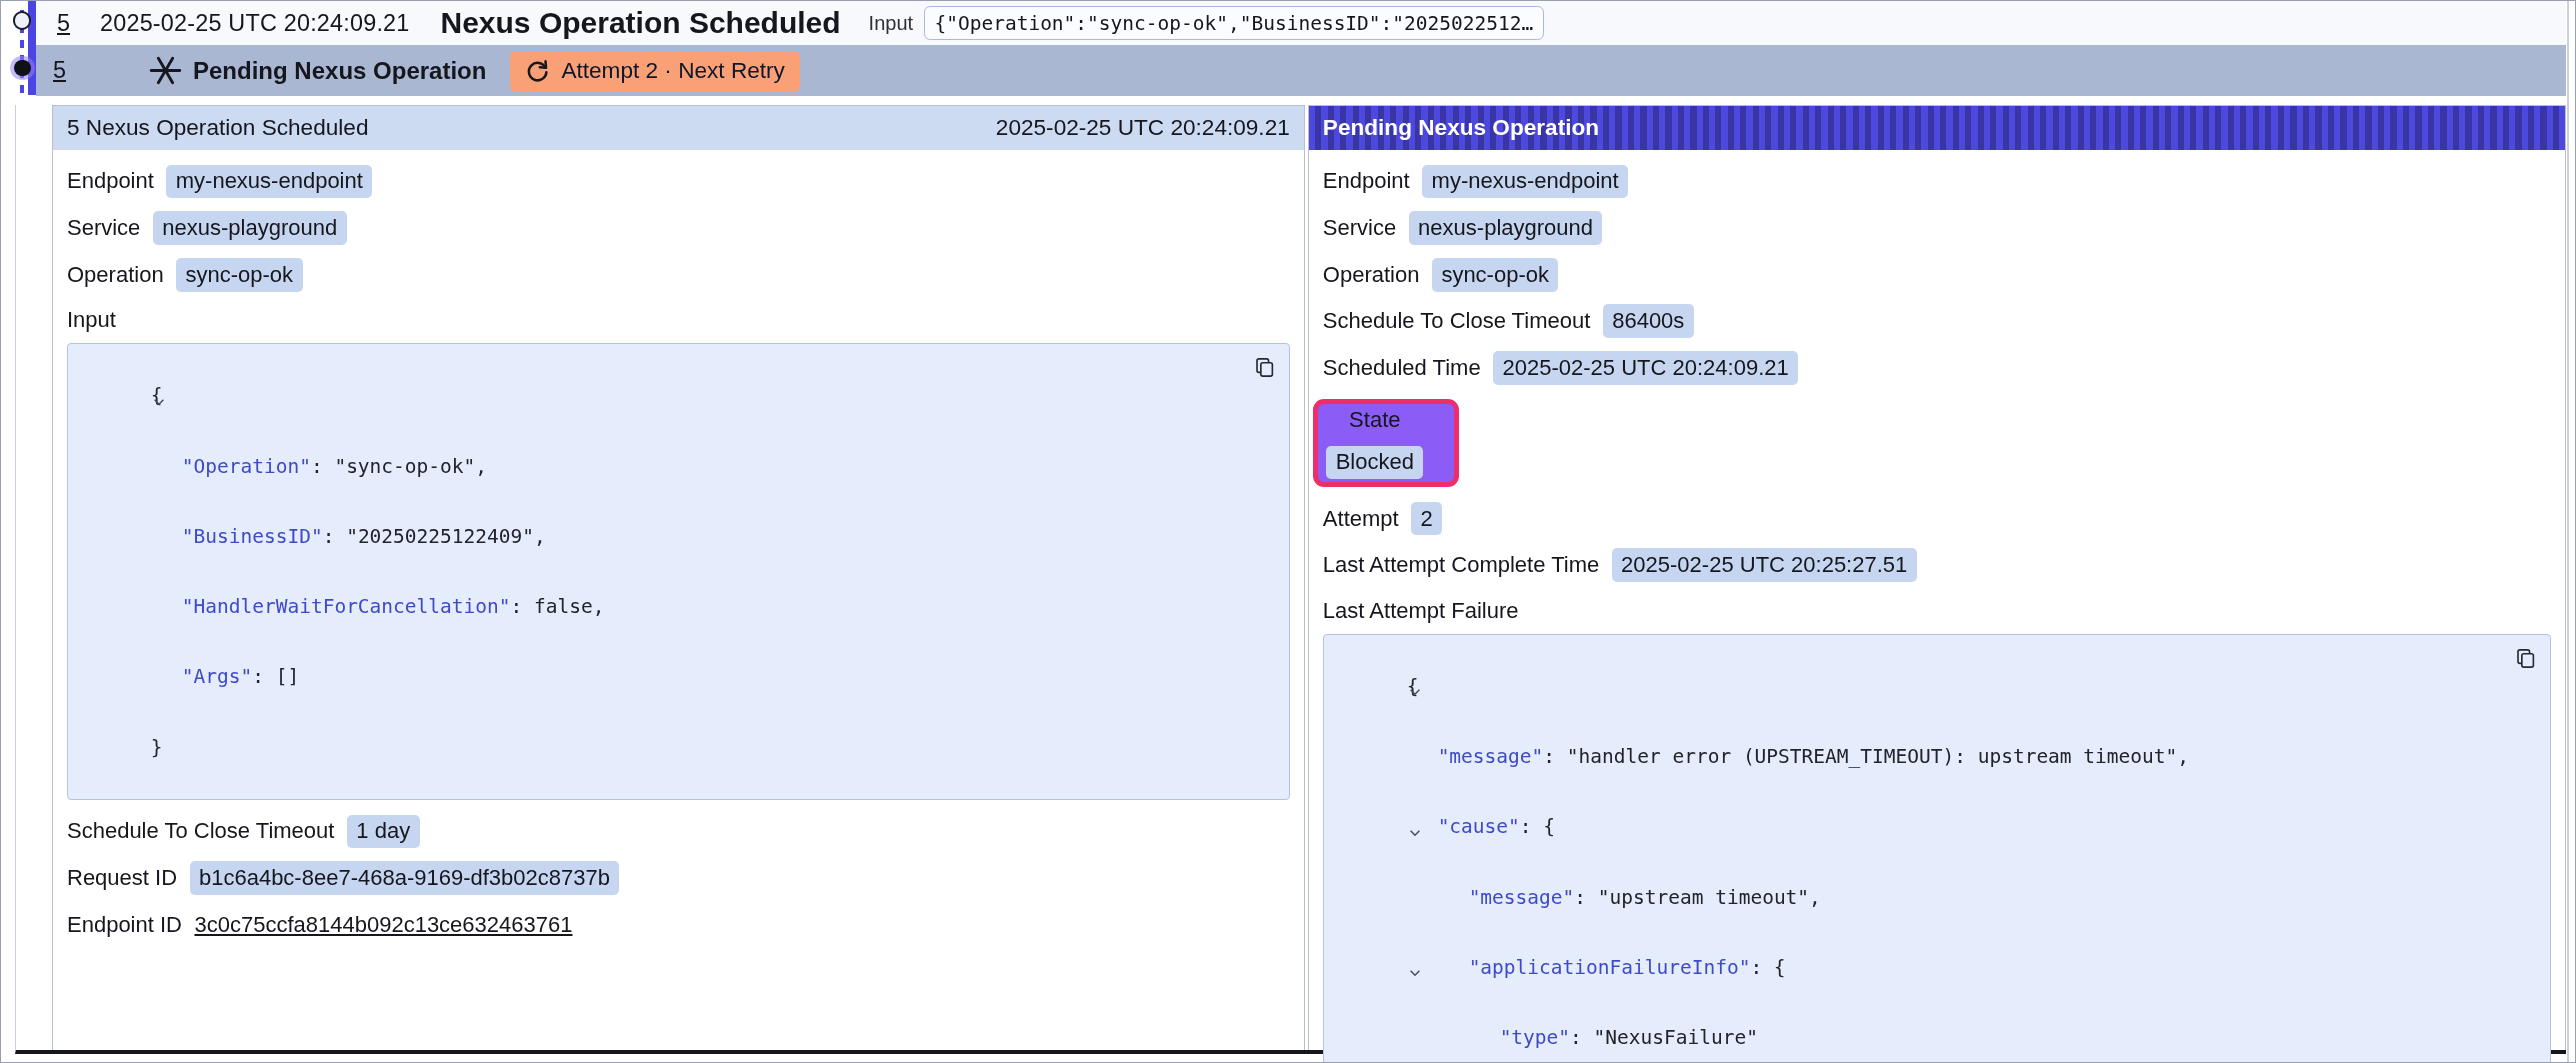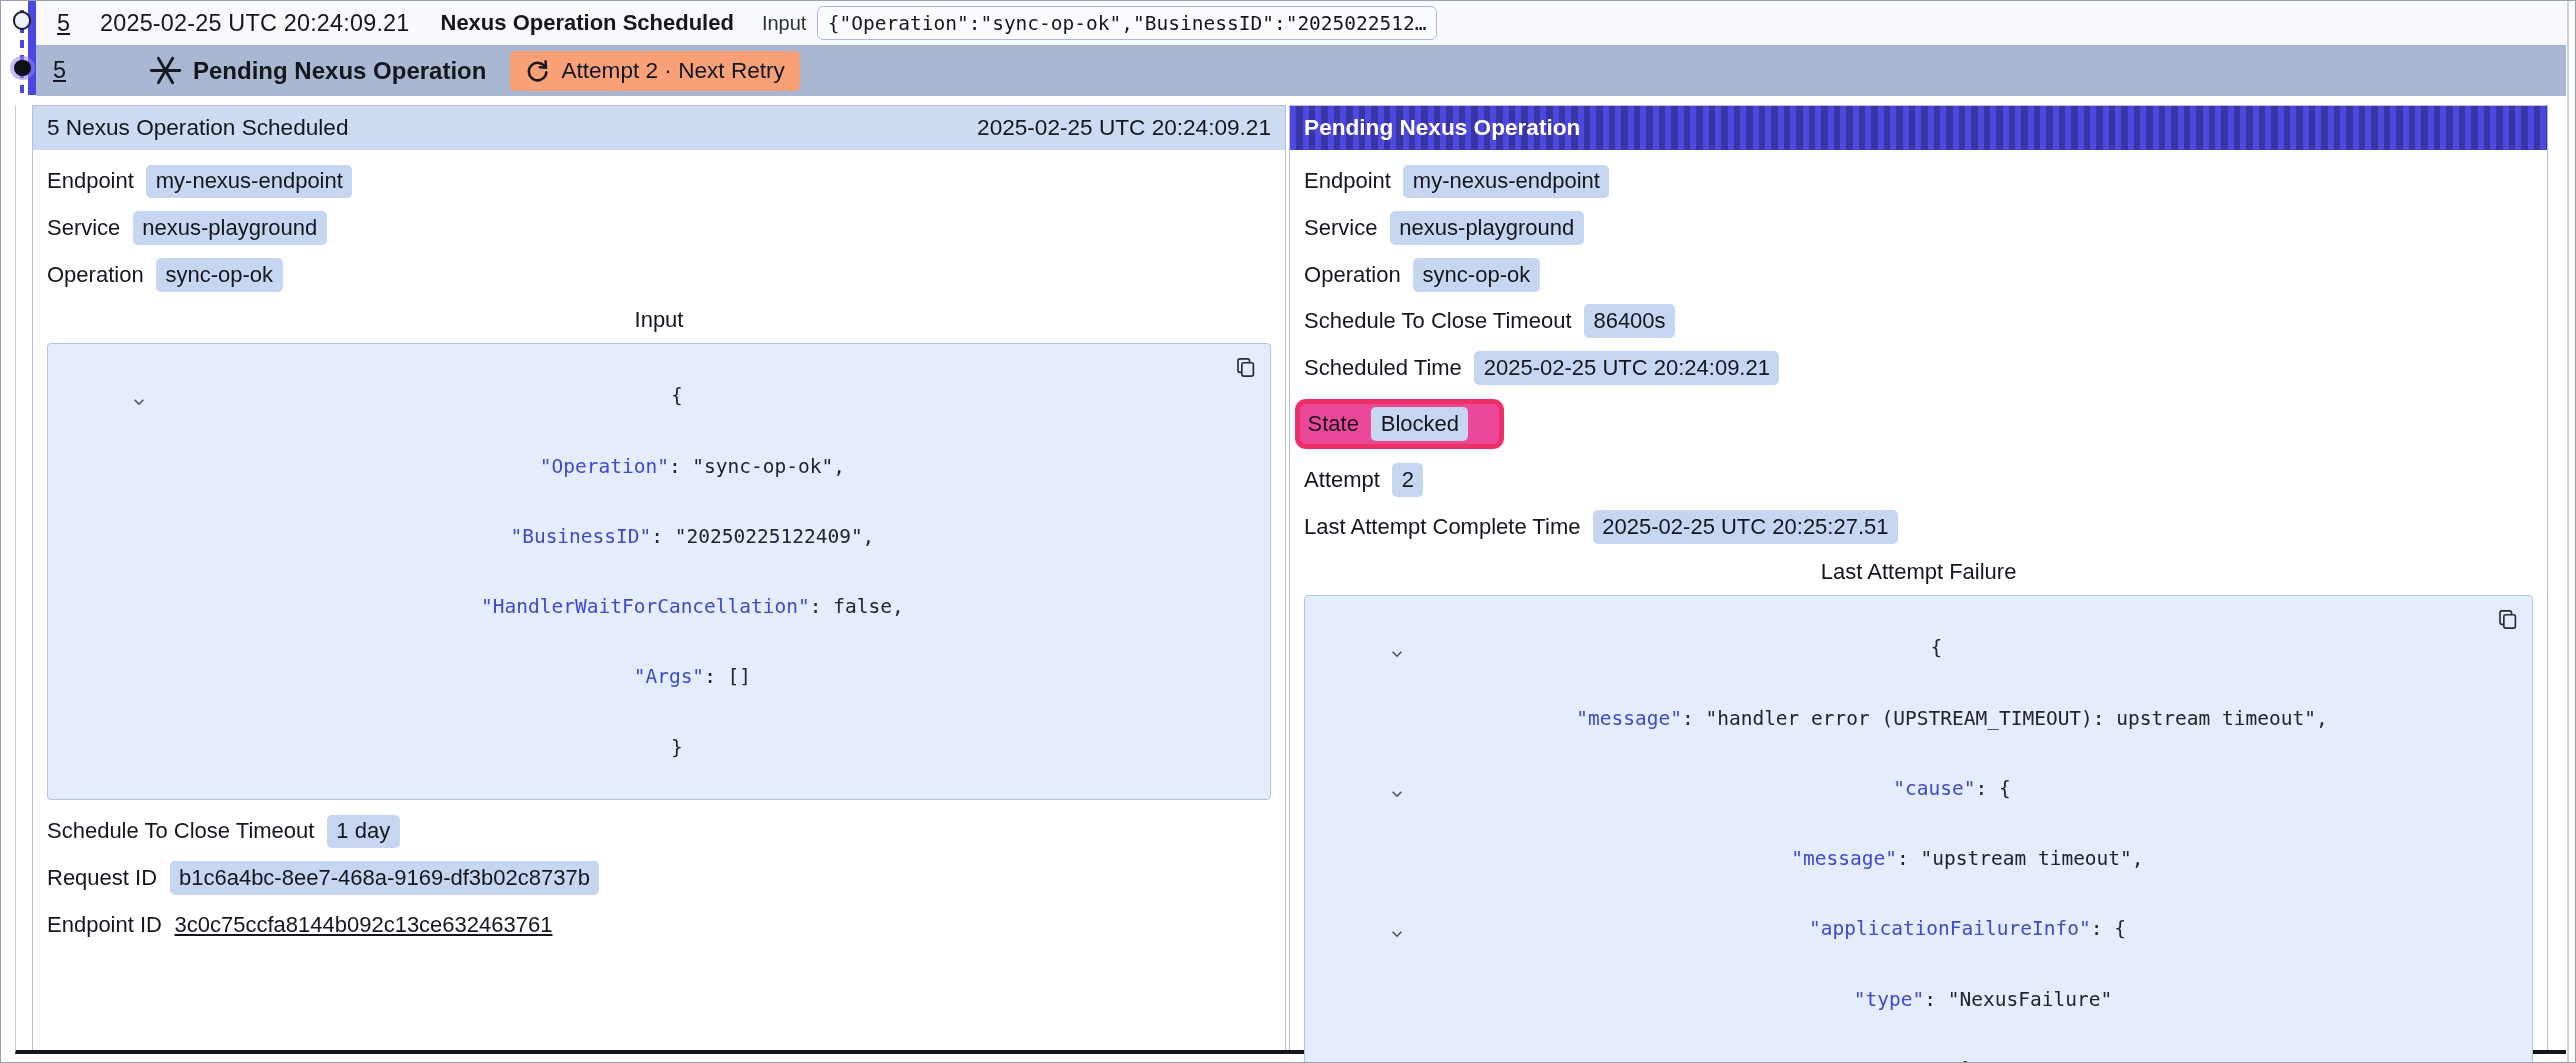--- a/index.html
+++ b/index.html
@@ -25,21 +25,21 @@
     border-radius:50%; background:#101118; box-shadow:0 0 0 3.9px rgba(150,130,245,.55); }
 
   
   .rows { margin-left:35px; margin-right:9.4px; }
   .row { display:flex; align-items:center; }
   .row-summary { height:44px; background:#f8f9fc; padding-left:21px; }
   .row-pending { height:51px; background:#a9b7d2; padding-left:17px; }
 
   .evt-id { font-size:23.4px; text-decoration:underline; color:#15161e; cursor:pointer; }
   .row-summary .evt-time { margin-left:30px; font-size:23.4px; letter-spacing:0.2px; }
-  .row-summary .evt-title { margin-left:31px; font-size:22px; font-weight:700; }
+  .row-summary .evt-title { margin-left:31px; font-size:30px; font-weight:700; }
   .row-summary .input-label { margin-left:28px; font-size:20px; color:#2e3039; }
   .input-chip {
     margin-left:11px; font-family:"DejaVu Sans Mono", monospace; font-size:19.5px;
     background:#fbfcff; border:1.6px solid #a9b7e6; border-radius:6.2px;
     padding:4.7px 9.4px; white-space:nowrap; max-width:639px; overflow:hidden;
   }
 
   .row-pending .evt-id { margin-left:0; }
   .asterisk { margin-left:83px; width:33px; height:33px; flex:0 0 auto; }
   .row-pending .pending-title { margin-left:11px; font-size:24px; font-weight:700; }
@@ -50,22 +50,22 @@
   }
   .retry-chip svg { width:25px; height:25px; }
 
   
   .details {
     position:relative;
     margin:9.4px 9.4px 0 14px;
     height:949px;
     border-left:0.8px solid #c9ced8;
     border-bottom:4.7px solid #14151d;
-    padding-left:16px;
-    display:flex; gap:3.1px;text-align:center;
+    padding-left:36px;
+    display:flex; gap:3.1px;
   }
   .panel { border:0.8px solid #b9c0cd; border-bottom:none; background:#fff; height:100%; overflow:visible; }
   .panel.left  { width:1254px; }
   .panel.right { width:1259px; }
 
   .panel-header {
     height:44px; display:flex; align-items:center; justify-content:space-between;
     padding:0 14px; font-size:22.6px;
   }
   .panel.left .panel-header { background:#ccdaf2; }
@@ -80,21 +80,21 @@
   .f-label { white-space:nowrap; }
   .f-value {
     background:#c7d6f0; border-radius:5px; padding:3.9px 9.4px;
     font-size:22px; white-space:nowrap;
   }
   .field.link .f-value { background:none; padding:0; text-decoration:underline; cursor:pointer; }
 
   .field.hl {
     border:5.5px solid #ee2e68; border-radius:11px;
     padding:3.1px 31px 3.1px 7.8px; margin:7.8px 0 7.8px -9.4px;
-    background:#ec4899; position:relative; z-index:3; height:auto;
+    background:#8b5cf6; position:relative; z-index:3; height:auto;flex-direction:column;
   }
 
   .section-label { font-size:22px; margin:17px 0 0 0; height:26.5px; }
 
   .codeblock {
     position:relative; margin-top:9.4px;
     background:#e5ecfb; border:0.8px solid #b3c1e2; border-radius:3.9px;
     padding:17px 47px 17px 7.8px;
     font-family:"DejaVu Sans Mono", monospace; font-size:19.5px; line-height:23.4px;
     color:#22232b;

